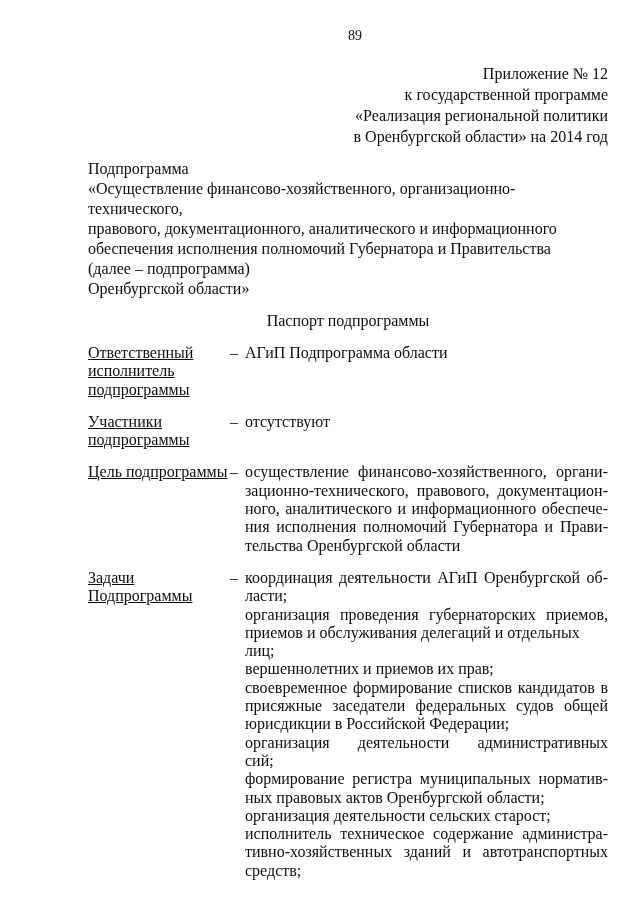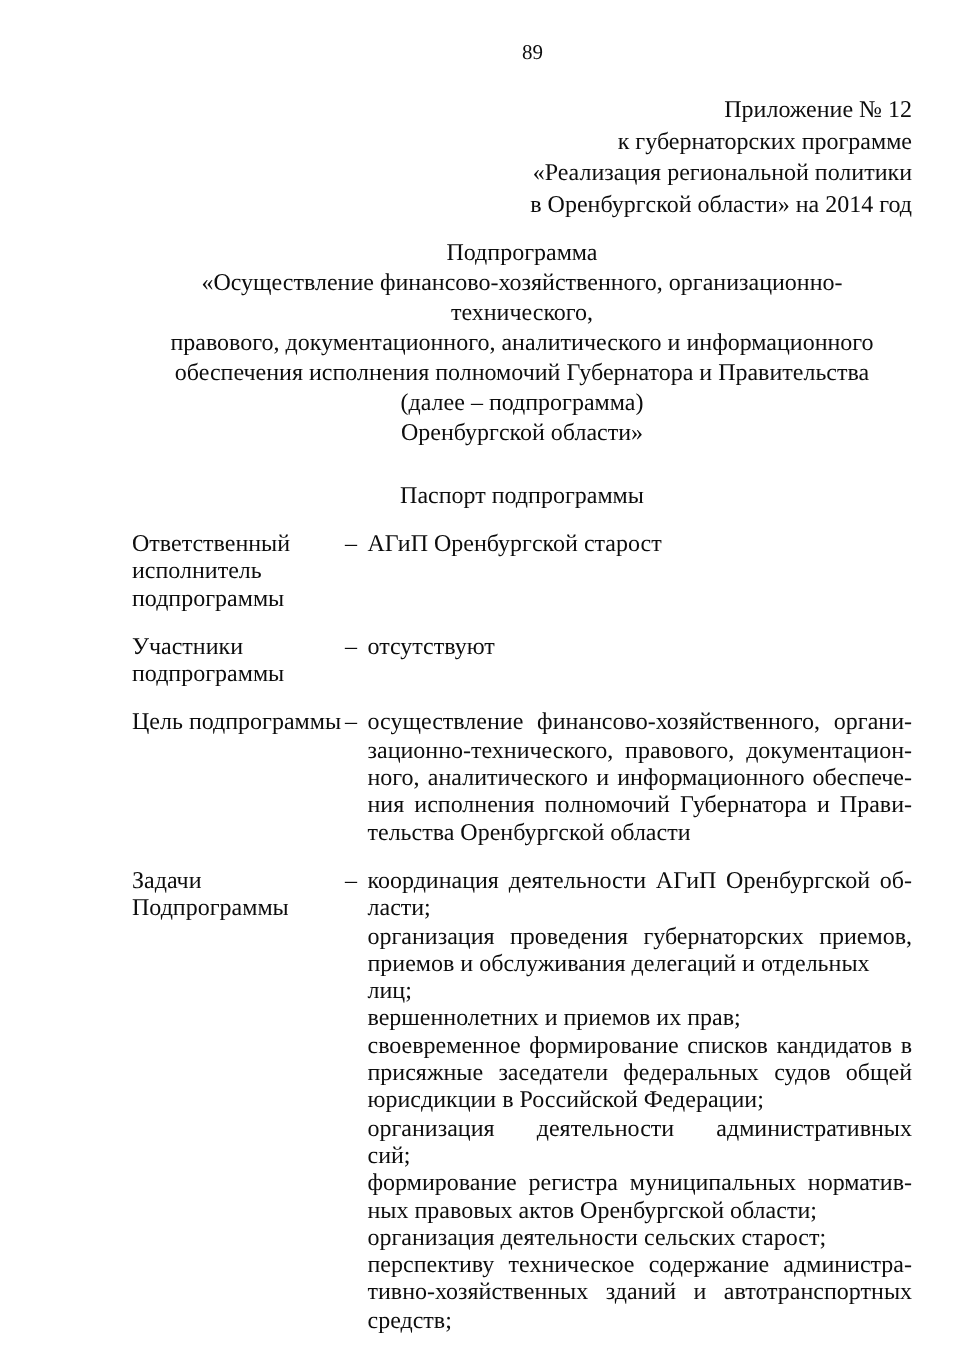--- a/index.html
+++ b/index.html
@@ -27,39 +27,40 @@
     line-height: 19px;
   }
   .annex {
     margin: 18px 0 0 260px;
     line-height: 21px;
     white-space: pre-line;
     text-align: right;
   }
   .title-block {
     margin-top: 12px;
-    text-align: center;
+    text-align: left;
     line-height: 20px;
   }
   .passport-heading {
-    margin-top: 22px;
+    margin-top: 12px;
     text-align: center;
     line-height: 19px;
   }
   .rows {
     margin-top: 0;
   }
   .row {
     display: flex;
     margin-top: 14px;
   }
   .row .label {
     width: 142px;
     flex: 0 0 142px;
     white-space: pre-line;
+    text-decoration: underline;
   }
   .row .dash {
     width: 15px;
     flex: 0 0 15px;
   }
   .row .value {
     flex: 1 1 auto;
     min-width: 0;
   }
   .ln {
@@ -77,42 +78,42 @@
     height: 0;
   }
 </style>
 </head>
 <body>
 
 <div class="page">
 
   <div class="pagenum">89</div>
 
-  <div class="annex"><div class="ln">Приложение № 12</div><div class="ln">к губернаторских программе</div><div class="ln">«Реализация региональной политики</div><div class="ln">в Оренбургской области» на 2014 год</div></div>
+  <div class="annex"><div class="ln">Приложение № 12</div><div class="ln">к государственной программе</div><div class="ln">«Реализация региональной политики</div><div class="ln">в Оренбургской области» на 2014 год</div></div>
 
   <div class="title-block">
       <div class="ln">Подпрограмма</div>
       <div class="ln">«Осуществление финансово-хозяйственного, организационно-технического,</div>
       <div class="ln">правового, документационного, аналитического и информационного</div>
       <div class="ln">обеспечения исполнения полномочий Губернатора и Правительства</div>
       <div class="ln">(далее – подпрограмма)</div>
       <div class="ln">Оренбургской области»</div>
     </div>
 
   <div class="passport-heading">Паспорт подпрограммы</div>
 
   <div class="rows">
 
     <div class="row">
       <div class="label">Ответственный
 исполнитель
 подпрограммы</div>
       <div class="dash">–</div>
       <div class="value">
-          <div class="ln">АГиП Оренбургской старост</div>
+          <div class="ln">АГиП Подпрограмма области</div>
         </div>
     </div>
 
     <div class="row">
       <div class="label">Участники
 подпрограммы</div>
       <div class="dash">–</div>
       <div class="value">
           <div class="ln">отсутствуют</div>
         </div>
@@ -141,21 +142,21 @@
           <div class="ln">приемов и обслуживания делегаций и отдельных лиц;</div>
           <div class="ln">вершеннолетних и приемов их прав;</div>
           <div class="ln j">своевременное формирование списков кандидатов в</div>
           <div class="ln j">присяжные заседатели федеральных судов общей</div>
           <div class="ln">юрисдикции в Российской Федерации;</div>
           <div class="ln j">организация деятельности административных комис-</div>
           <div class="ln">сий;</div>
           <div class="ln j">формирование регистра муниципальных норматив-</div>
           <div class="ln">ных правовых актов Оренбургской области;</div>
           <div class="ln">организация деятельности сельских старост;</div>
-          <div class="ln j">перспективу техническое содержание администра-</div>
+          <div class="ln j">исполнитель техническое содержание администра-</div>
           <div class="ln j">тивно-хозяйственных зданий и автотранспортных</div>
           <div class="ln">средств;</div>
         </div>
     </div>
 
   </div>
 
 </div>
 
 </body></html>

